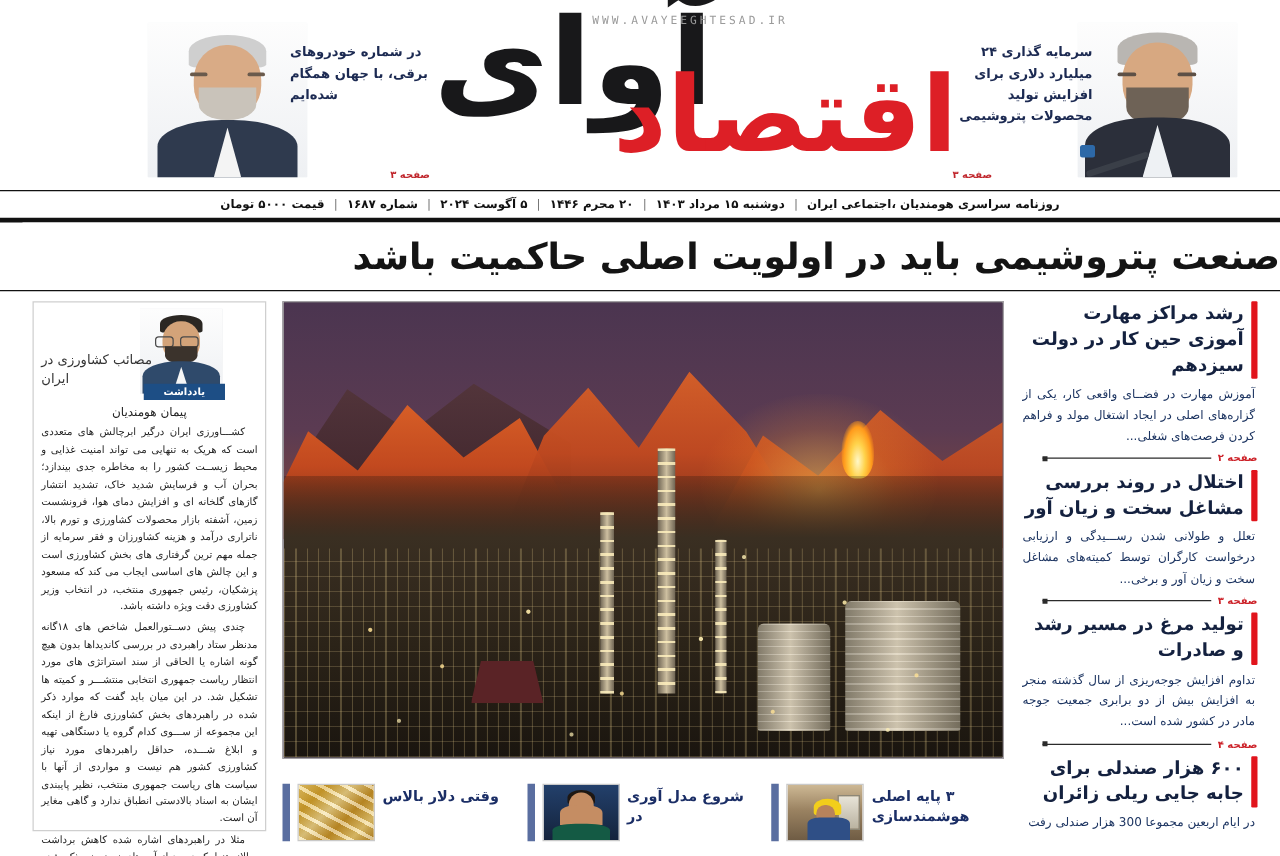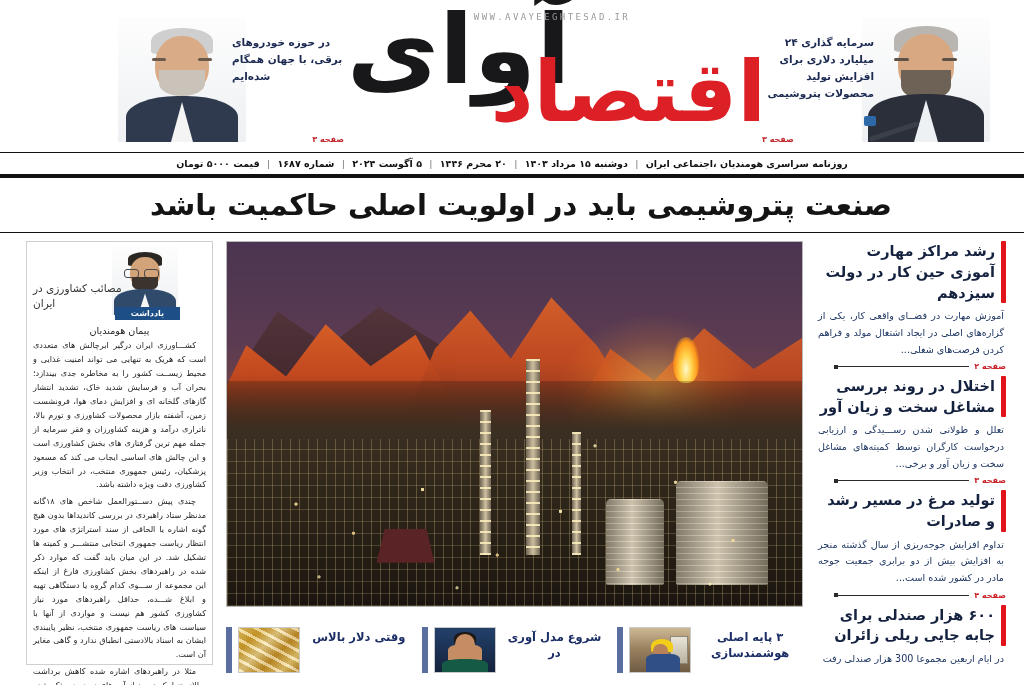--- a/index.html
+++ b/index.html
@@ -88,21 +88,21 @@
   }
   .dateline {
     font-size:9.5px; color:#111; font-weight:bold; letter-spacing:.1px;
     white-space:nowrap;
   }
   .dateline .sep { color:#777; margin:0 4px; font-weight:normal; }
   .rule-thick { height:4px; background:#111; margin:0; }
 
   
   .headline-band {
-    height:54px; display:flex; align-items:center; justify-content:center;
+    height:54px; display:flex; align-items:center; justify-content:flex-start;
     background:#fff;
     margin-left:18px;
   }
   .headline {
     font-size:29px; font-weight:bold; color:#141414; letter-spacing:-.3px;
     white-space:nowrap;
   }
   .rule-under { height:1.4px; background:#111; }
 
   
@@ -215,21 +215,21 @@
     display:flex; align-items:flex-start; padding:4px 14px 0 14px; gap:0;
   }
   .bs-spacer-right { flex:0 0 200px; }
   .bs-spacer-left { flex:0 0 205px; }
   .bs-items { flex:1 1 auto; display:flex; gap:10px; padding:0 7px; }
   .bs-item { flex:1 1 0; display:flex; align-items:flex-start; gap:6px; }
   .bs-bar { flex:0 0 6px; width:6px; height:46px; background:#5a6ea0; }
   .bs-thumb { flex:0 0 62px; width:62px; height:46px; overflow:hidden; border:1px solid #c9c9c9; }
   .bs-title {
     flex:1; font-size:11.5px; font-weight:bold; color:#1b2e66; line-height:1.4;
-    text-align:center; padding-top:2px;
+    text-align:left; padding-top:2px;
   }
   
   .th-gold { width:100%; height:100%;
     background:
       linear-gradient(135deg,#f7d777 0%,#d9a830 22%,#f6e09a 42%,#c9952a 62%,#f2d57f 82%,#b88522 100%);
   }
   .th-gold::after{ content:""; display:block; width:100%; height:100%;
     background:repeating-linear-gradient(28deg, rgba(255,255,255,.45) 0 3px, rgba(120,80,10,.25) 3px 9px); }
   .th-wrestler { position:relative; width:100%; height:100%; background:linear-gradient(180deg,#23406b,#14233c); }
   .th-wrestler .w-head { position:absolute; left:50%; top:14%; transform:translateX(-50%);
@@ -266,21 +266,21 @@
           <div class="p-bg"></div>
           <div class="p-hair" style="top:10px;width:62px;height:26px;background:#cfcfcf;"></div>
           <div class="p-head" style="top:18px;width:54px;height:58px;background:#d9ab86;"></div>
           <div class="p-brow" style="left:34px;top:40px;width:14px;background:#6a5a4c;"></div>
           <div class="p-brow" style="left:80px;top:40px;width:14px;background:#6a5a4c;"></div>
           <div class="p-beard" style="top:52px;width:46px;height:26px;background:#c9c3ba;"></div>
           <div class="p-body" style="bottom:0;width:112px;height:46px;background:#2f3a4e;"></div>
           <div class="p-shirt" style="bottom:0;width:22px;height:40px;background:#f4f4f4;clip-path:polygon(50% 0,100% 100%,0 100%);"></div>
         </div>
       </div>
-      <div class="teaser-text">در حوزه خودروهای برقی، با جهان همگام شده‌ایم</div>
+      <div class="teaser-text">در شماره خودروهای برقی، با جهان همگام شده‌ایم</div>
       <div class="teaser-page">صفحه ۳</div>
     </div>
 
     <div class="logo-wrap">
       <div class="logo">
         <div class="logo-avaye">آوای</div>
         <div class="logo-eghtesad">اقتصاد</div>
       </div>
     </div>
 

